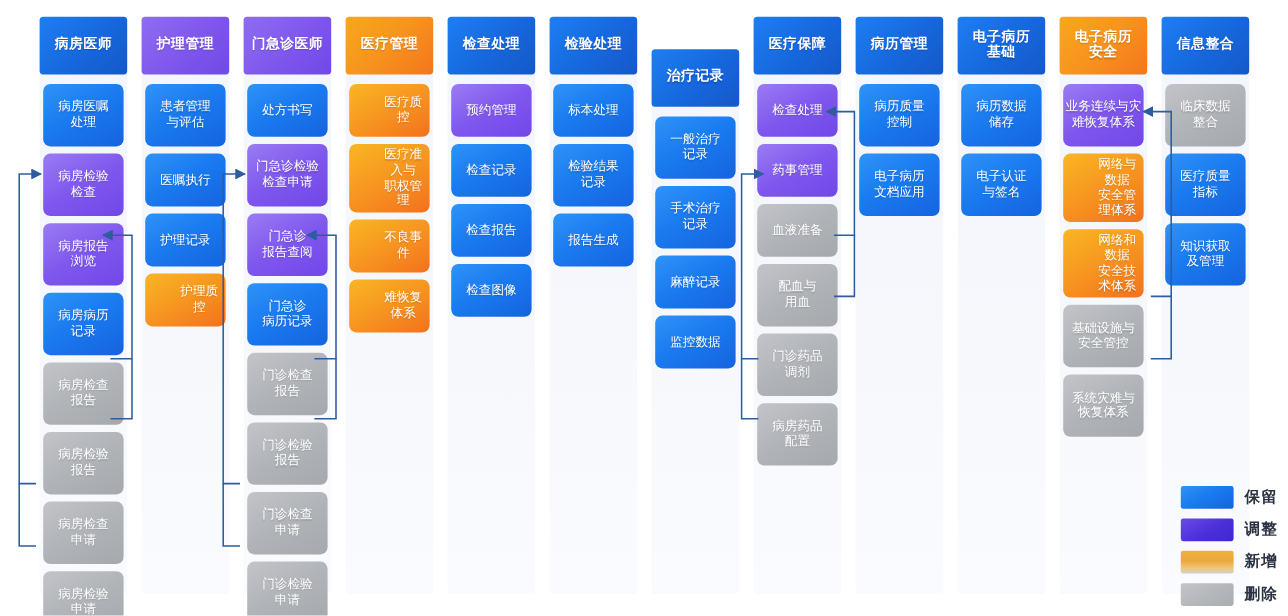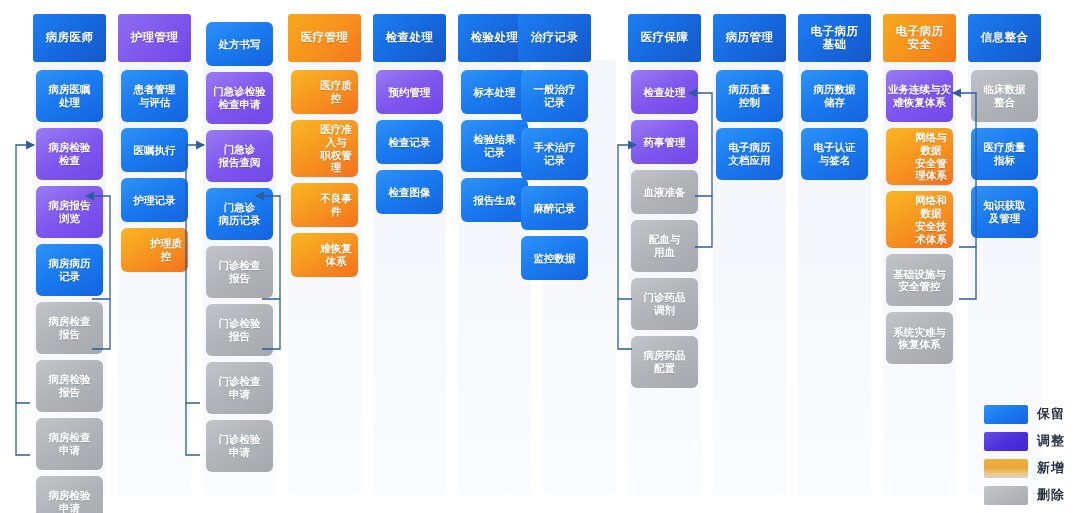--- a/index.html
+++ b/index.html
@@ -70,21 +70,21 @@
   }
   .cell{
     width:67px;
     min-height:44px;
     border-radius:6px;
     display:flex;
     align-items:center;
     justify-content:center;
     text-align:center;
     color:#ffffff;
-    font-weight:bold;
+    font-weight:normal;
     font-size:10.5px;
     line-height:1.22;
     box-sizing:border-box;
     padding:3px 2px;
     text-shadow:0 1px 1px rgba(0,0,0,.16);
   }
   .cell.tall{min-height:52px;}
   .cell.blue  {background:linear-gradient(150deg,#2f93f7 0%,#1a7bf0 45%,#1563df 100%);}
   .cell.purple{background:linear-gradient(150deg,#9a7cf3 0%,#7f57ee 50%,#7147e8 100%);}
   .cell.orange{background:linear-gradient(150deg,#f9b623 0%,#f79520 50%,#f4711c 100%);padding-left:25px;}
@@ -198,20 +198,21 @@
       <div class="hdr purple">护理管理</div>
       <div class="cells">
         <div class="cell blue tall">患者管理<br>与评估</div>
         <div class="cell blue">医嘱执行</div>
         <div class="cell blue">护理记录</div>
         <div class="cell orange">护理质控</div>
       </div>
     </div>
     <div class="col-bg" style="left: 203px;"></div>
     <div class="col" style="left: 203px;">
+      <div class="hdr purple">门急诊医师</div>
       <div class="cells">
         <div class="cell blue">处方书写</div>
         <div class="cell purple tall">门急诊检验<br>检查申请</div>
         <div class="cell purple tall">门急诊<br>报告查阅</div>
         <div class="cell blue tall">门急诊<br>病历记录</div>
         <div class="cell gray tall">门诊检查<br>报告</div>
         <div class="cell gray tall">门诊检验<br>报告</div>
         <div class="cell gray tall">门诊检查<br>申请</div>
         <div class="cell gray tall">门诊检验<br>申请</div>
       </div>
@@ -225,34 +226,35 @@
         <div class="cell orange">不良事件</div>
         <div class="cell orange">难恢复体系</div>
       </div>
     </div>
     <div class="col-bg" style="left: 373px;"></div>
     <div class="col" style="left: 373px;">
       <div class="hdr blue">检查处理</div>
       <div class="cells">
         <div class="cell purple">预约管理</div>
         <div class="cell blue">检查记录</div>
+        <div class="cell blue">检查报告</div>
         <div class="cell blue">检查图像</div>
       </div>
     </div>
     <div class="col-bg" style="left: 458px;"></div>
     <div class="col" style="left: 458px;">
       <div class="hdr blue">检验处理</div>
       <div class="cells">
         <div class="cell blue">标本处理</div>
         <div class="cell blue tall">检验结果<br>记录</div>
         <div class="cell blue">报告生成</div>
       </div>
     </div>
     <div class="col-bg" style="left: 543px;"></div>
-    <div class="col" style="left: 518px;">
+    <div class="col" style="left: 543px; margin-top: 27px;">
       <div class="hdr blue">治疗记录</div>
       <div class="cells">
         <div class="cell blue tall">一般治疗<br>记录</div>
         <div class="cell blue tall">手术治疗<br>记录</div>
         <div class="cell blue">麻醉记录</div>
         <div class="cell blue">监控数据</div>
       </div>
     </div>
     <div class="col-bg" style="left: 628px;"></div>
     <div class="col" style="left: 628px;">

